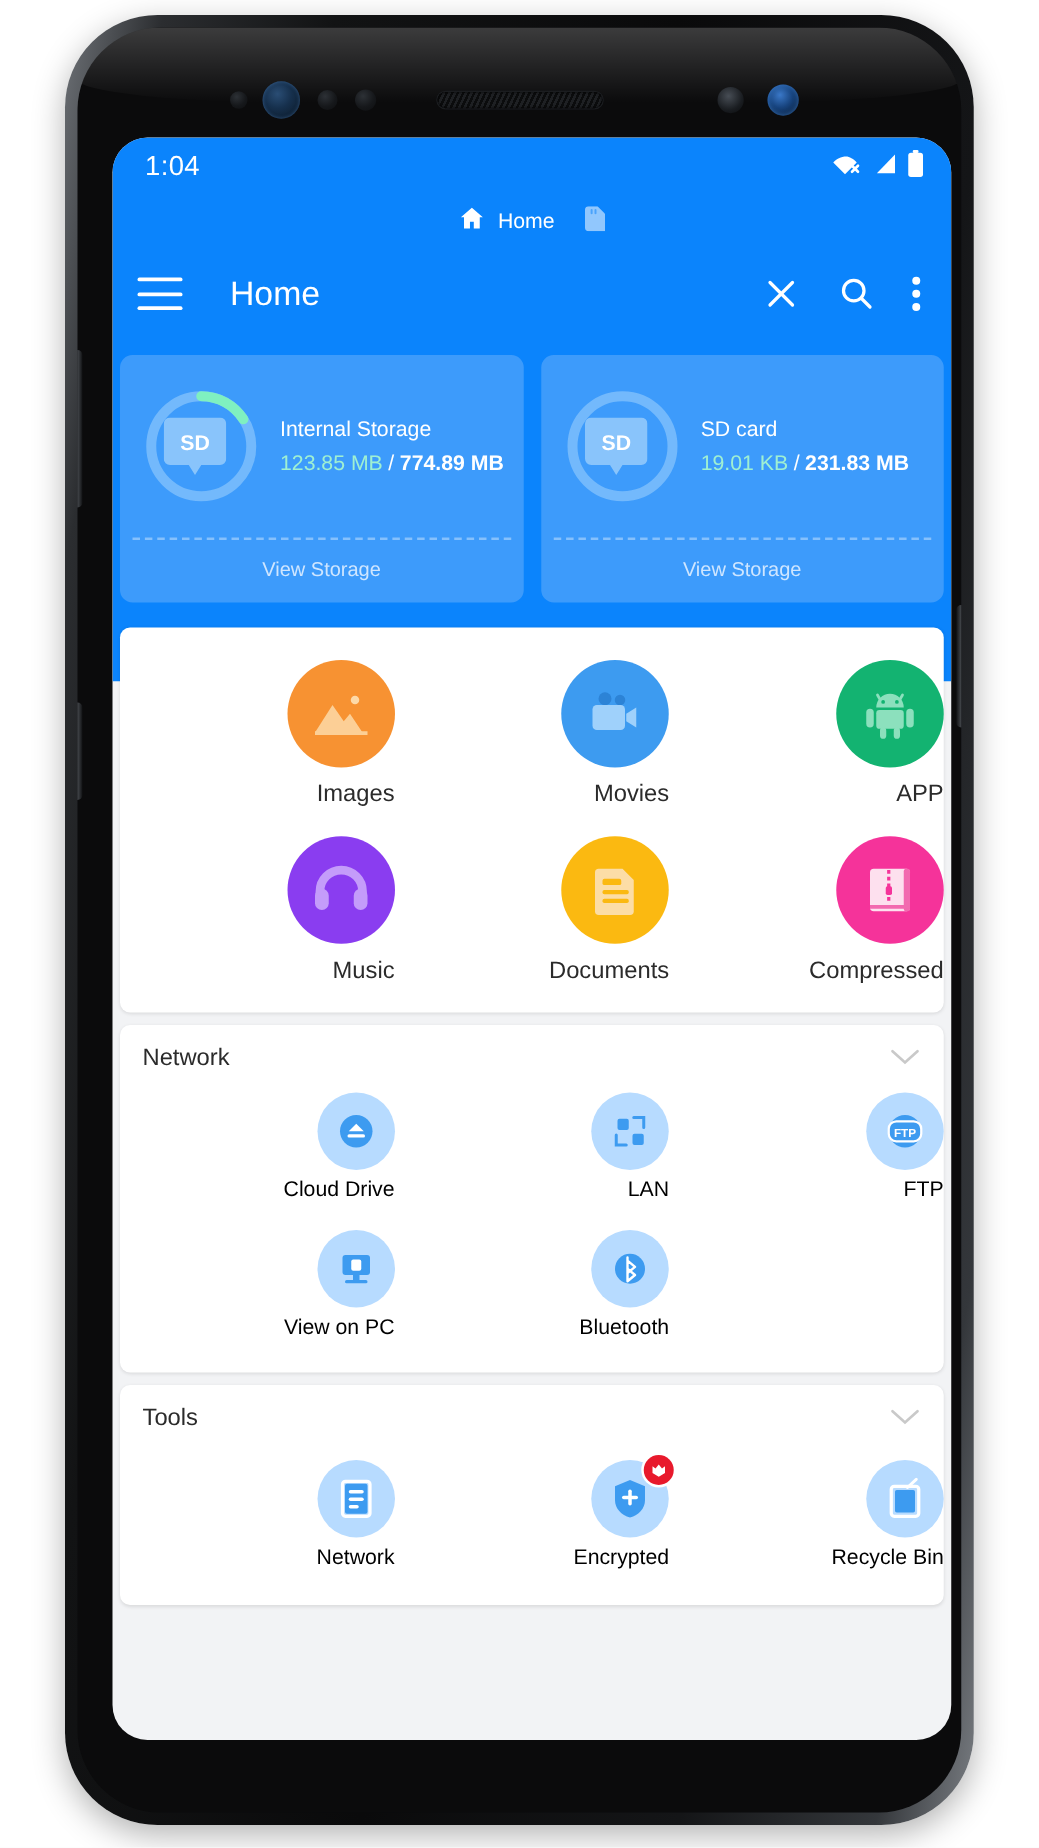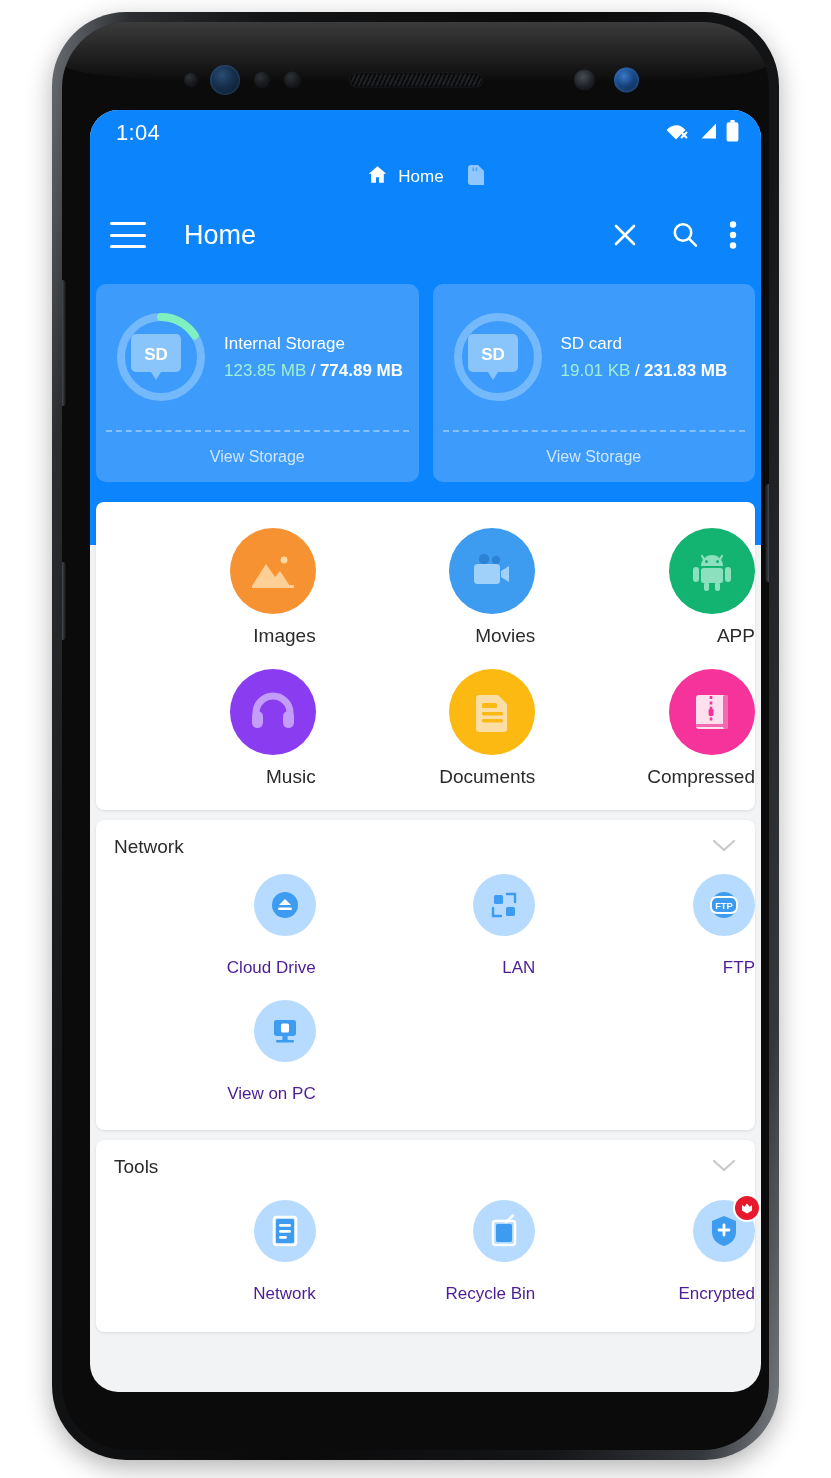--- a/index.html
+++ b/index.html
@@ -178,21 +178,21 @@
   .cell .cap { margin-top: 11px; font-size: 19px; color: #2b2b2b; }
 
   .sec-head {
     display: flex; align-items: center; justify-content: space-between;
     padding: 16px 18px 2px 18px;
   }
   .sec-title { font-size: 19px; color: #2b2b2b; }
   .chev { cursor: pointer; opacity: .45; }
 
   .cell.small .glyph { width: 62px; height: 62px; background: #b7dbff; }
-  .cell.small .cap { margin-top: 22px; font-size: 17px; color: #4c1d95; }
+  .cell.small .cap { margin-top: 6px; font-size: 17px; color: #000000; }
   .net-grid { padding: 4px 0 14px 0; }
   .tools-grid { padding: 10px 0 16px 0; }
 
   .vip {
     position: absolute; right: -4px; top: -4px;
     width: 24px; height: 24px; border-radius: 50%;
     background: #e8192c;
     display: flex; align-items: center; justify-content: center;
     box-shadow: 0 0 0 2px #fff;
   }
@@ -488,20 +488,29 @@
                   <svg width="34" height="34" viewBox="0 0 34 34">
                     <rect x="6" y="6" width="22" height="16" rx="2.4" fill="#3d9bf0"></rect>
                     <rect x="13" y="9.5" width="8" height="9" rx="1.6" fill="#ffffff"></rect>
                     <rect x="14.4" y="22" width="5.2" height="4" fill="#3d9bf0"></rect>
                     <rect x="8" y="26" width="18" height="2.6" rx="1.3" fill="#3d9bf0"></rect>
                   </svg>
                 </span>
                 <span class="cap">View on PC</span>
               </div>
 
+              <div class="cell small">
+                <span class="glyph">
+                  <svg width="34" height="34" viewBox="0 0 34 34">
+                    <circle cx="17" cy="17" r="12" fill="#3d9bf0"></circle>
+                    <path d="M15 10.5l6 5-6 5 0-12.5 0 19 6-5-6-5" fill="none" stroke="#ffffff" stroke-width="1.9" stroke-linejoin="round" stroke-linecap="round"></path>
+                  </svg>
+                </span>
+                <span class="cap">Bluetooth</span>
+              </div>
 
               <div class="cell small"></div>
             </div>
           </div>
 
           <div class="card">
             <div class="sec-head">
               <span class="sec-title">Tools</span>
               <span class="chev">
                 <svg width="26" height="16" viewBox="0 0 26 16">
@@ -520,46 +529,46 @@
                     <rect x="10" y="16" width="12" height="2.8" rx="1.4" fill="#ffffff"></rect>
                     <rect x="10" y="22" width="8" height="2.8" rx="1.4" fill="#ffffff"></rect>
                   </svg>
                 </span>
                 <span class="cap">Network</span>
               </div>
 
               <div class="cell small">
                 <span class="glyph">
                   <svg width="32" height="34" viewBox="0 0 32 34">
-                    <rect x="5" y="7" width="22" height="24" rx="2.4" fill="none" stroke="#ffffff" stroke-width="2.6"></rect>
-                    <rect x="8" y="10" width="16" height="18" rx="1.4" fill="#3d9bf0"></rect>
-                    <line x1="18" y1="8" x2="25" y2="1.5" stroke="#ffffff" stroke-width="2.4" stroke-linecap="round"></line>
-                  </svg>
-                </span>
-                <span class="cap">Recycle Bin</span>
-              </div>
-
-              <div class="cell small">
-                <span class="glyph">
-                  <svg width="32" height="34" viewBox="0 0 32 34">
                     <path d="M16 2 4 7v11c0 7 5 12 12 14 7-2 12-7 12-14V7z" fill="#3d9bf0"></path>
                     <g stroke="#ffffff" stroke-width="2.8" stroke-linecap="round">
                       <line x1="16" y1="11" x2="16" y2="21"></line>
                       <line x1="11" y1="16" x2="21" y2="16"></line>
                     </g>
                   </svg>
                   <span class="vip">
                     <svg width="14" height="14" viewBox="0 0 14 14">
                       <path d="M2 4l2.4 1.8L7 2.6l2.6 3.2L12 4v5.4L7 12.4 2 9.4z" fill="#ffffff"></path>
                     </svg>
                   </span>
                 </span>
                 <span class="cap">Encrypted</span>
               </div>
 
+              <div class="cell small">
+                <span class="glyph">
+                  <svg width="32" height="34" viewBox="0 0 32 34">
+                    <rect x="5" y="7" width="22" height="24" rx="2.4" fill="none" stroke="#ffffff" stroke-width="2.6"></rect>
+                    <rect x="8" y="10" width="16" height="18" rx="1.4" fill="#3d9bf0"></rect>
+                    <line x1="18" y1="8" x2="25" y2="1.5" stroke="#ffffff" stroke-width="2.4" stroke-linecap="round"></line>
+                  </svg>
+                </span>
+                <span class="cap">Recycle Bin</span>
+              </div>
+
             </div>
           </div>
 
         </div>
       </div>
     </div>
   </div>
 </div>
 
 </body></html>

